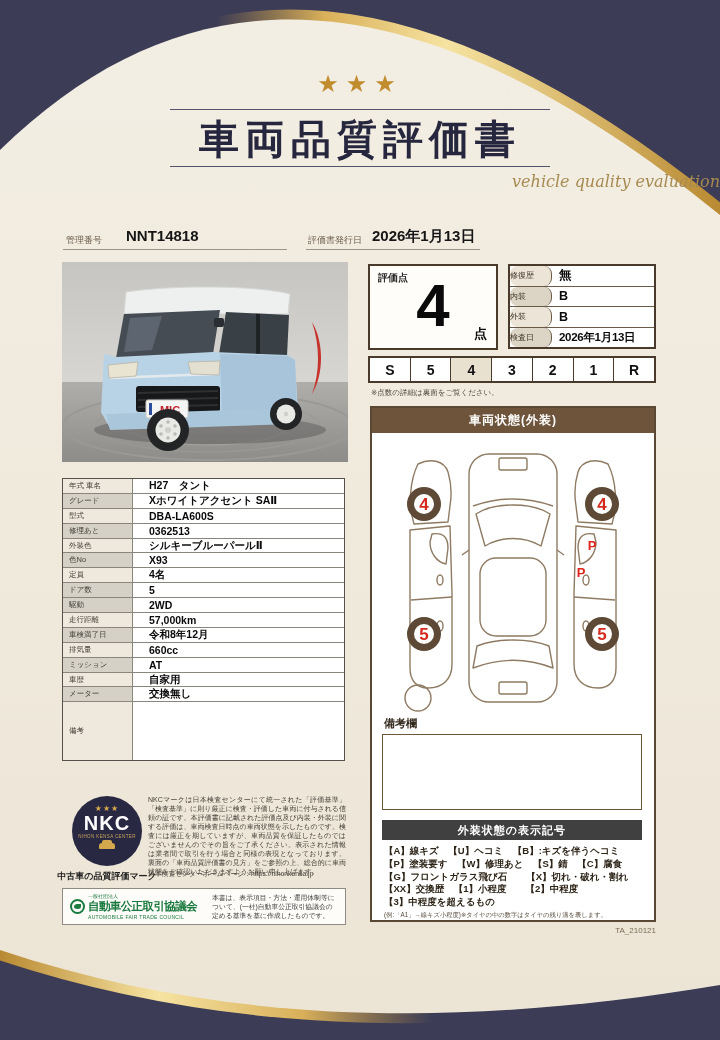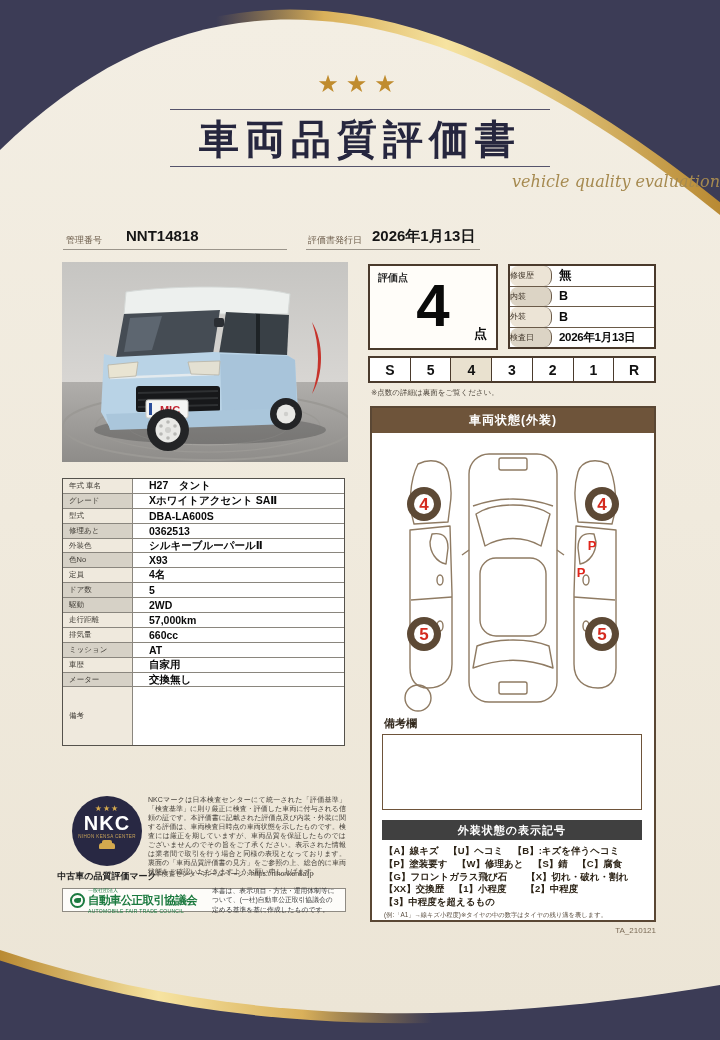--- a/index.html
+++ b/index.html
@@ -49,21 +49,21 @@
   .nkc-logo{position:absolute;left:72px;top:796px;width:70px;height:70px;border-radius:50%;background:#282843;display:flex;flex-direction:column;align-items:center;}
   .nkc-stars{margin-top:9px;font-size:8px;line-height:8px;letter-spacing:1px;color:#d4a94e;}
   .nkc-name{font-size:20px;line-height:21px;font-weight:bold;color:#fff;letter-spacing:1px;}
   .nkc-sub{font-size:4.5px;line-height:6px;color:#c9a45a;letter-spacing:.4px;}
   .nkc-car{margin-top:3px;width:16px;height:6px;background:#d4a94e;border-radius:3px 3px 1px 1px;position:relative;}
   .nkc-car::before{content:'';position:absolute;top:-3px;left:3px;width:10px;height:4px;background:#d4a94e;border-radius:2px 2px 0 0;}
   .nkc-caption{position:absolute;left:57px;top:871px;width:100px;text-align:center;font-size:9px;font-weight:bold;line-height:11px;color:#222;}
   .nkc-desc{position:absolute;left:148px;top:795px;width:198px;font-size:7px;line-height:9px;color:#45403a;text-align:justify;}
   .nkc-home{position:absolute;left:148px;top:869px;width:198px;font-size:6.8px;color:#45403a;}
   
-  .fairtrade{position:absolute;left:62px;top:888px;width:284px;height:24px;background:#fdfcf9;border:1px solid #8f8b83;display:flex;align-items:center;box-sizing:border-box;}
+  .fairtrade{position:absolute;left:62px;top:888px;width:284px;height:37px;background:#fdfcf9;border:1px solid #8f8b83;display:flex;align-items:center;box-sizing:border-box;}
   .ft-left{width:142px;padding-left:7px;box-sizing:border-box;}
   .ft-prefix{font-size:5px;color:#1b7a3f;margin-left:18px;}
   .ft-row{display:flex;align-items:center;gap:3px;}
   .ft-icon{width:15px;height:15px;border-radius:50%;border:2px solid #1b7a3f;position:relative;box-sizing:border-box;flex:none;}
   .ft-icon::after{content:'';position:absolute;left:2px;top:3px;width:7px;height:5px;background:#1b7a3f;border-radius:50% 0 50% 50%;}
   .ft-name{font-size:11.5px;font-weight:bold;color:#1b7a3f;letter-spacing:-0.6px;white-space:nowrap;}
   .ft-en{font-size:5px;color:#1b7a3f;letter-spacing:.3px;margin-left:18px;}
   .ft-note{flex:1;font-size:6.8px;line-height:9.2px;color:#3a3a3a;padding:0 7px;}
   
   .panel{position:absolute;left:370px;top:406px;width:286px;height:516px;background:#fff;border:2px solid #5a4734;box-sizing:border-box;}
@@ -246,20 +246,24 @@
         <div class="spec-value">5</div>
       </div>
       <div class="spec-row alt">
         <div class="spec-label">駆動</div>
         <div class="spec-value">2WD</div>
       </div>
       <div class="spec-row">
         <div class="spec-label">走行距離</div>
         <div class="spec-value">57,000km</div>
       </div>
+      <div class="spec-row alt">
+        <div class="spec-label">車検満了日</div>
+        <div class="spec-value">令和8年12月</div>
+      </div>
       <div class="spec-row">
         <div class="spec-label">排気量</div>
         <div class="spec-value">660cc</div>
       </div>
       <div class="spec-row alt">
         <div class="spec-label">ミッション</div>
         <div class="spec-value">AT</div>
       </div>
       <div class="spec-row">
         <div class="spec-label">車歴</div>

